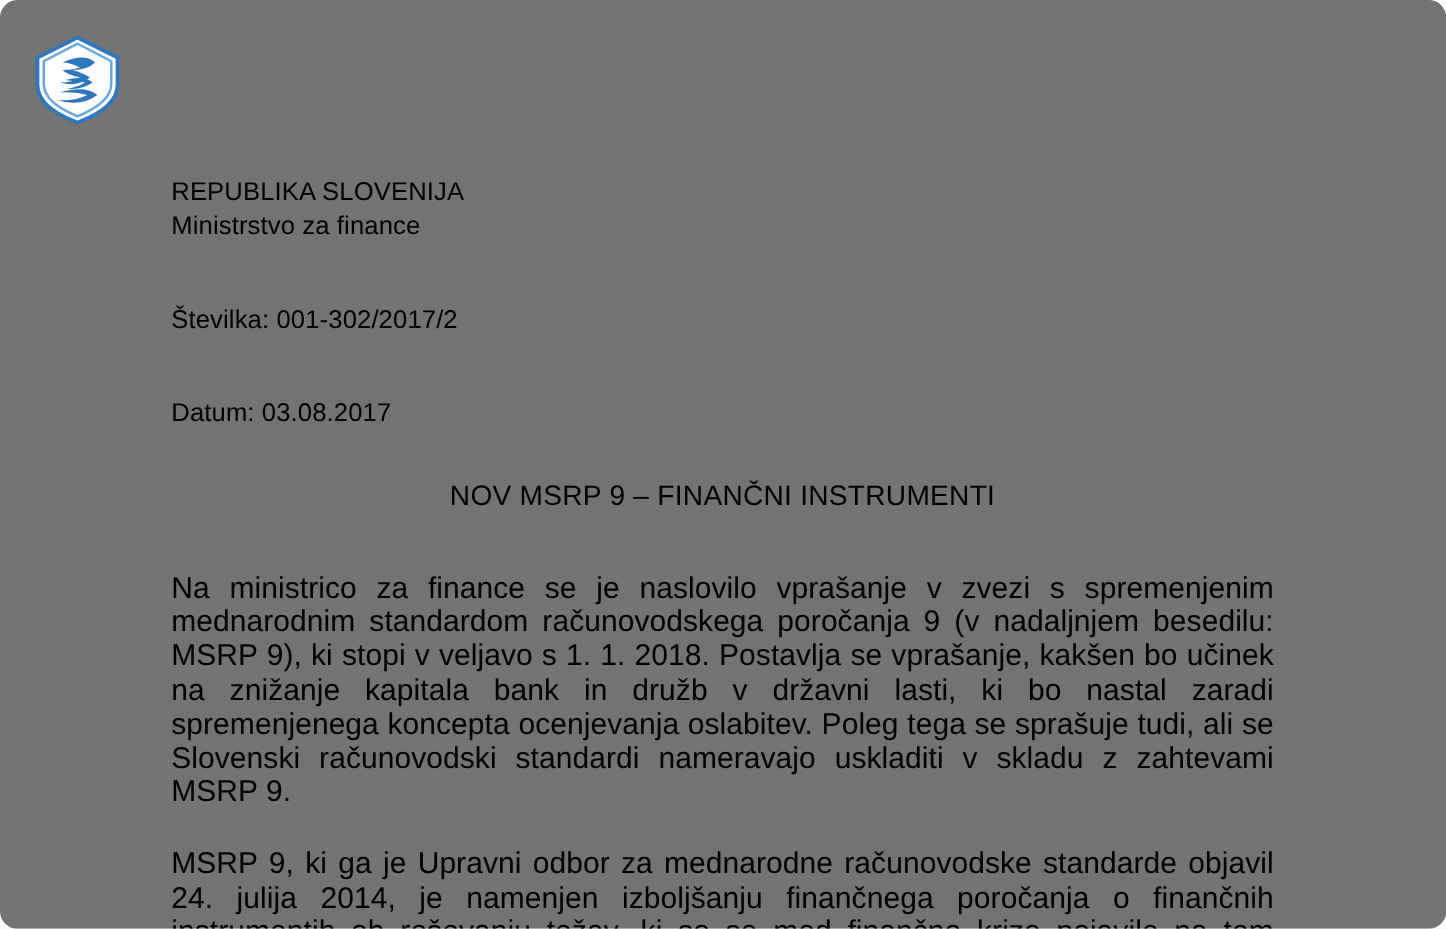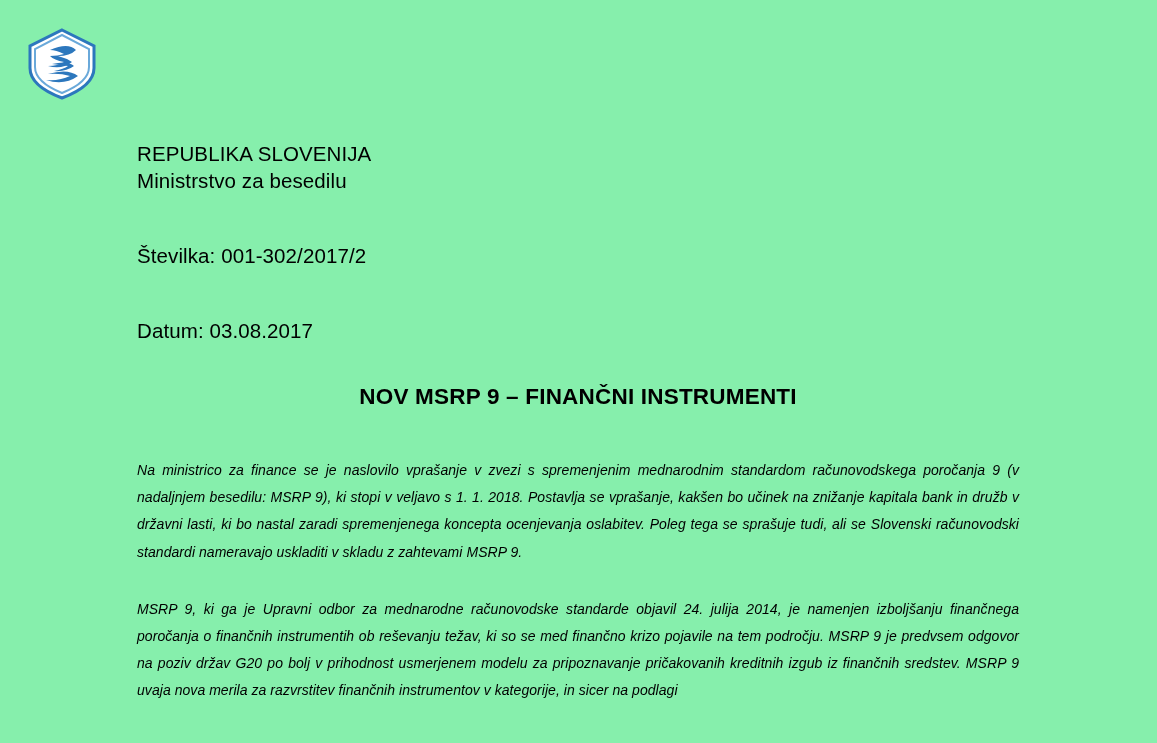--- a/index.html
+++ b/index.html
@@ -8,22 +8,23 @@
     background: #ffffff;
   }
   body {
     font-family: "Liberation Sans", sans-serif;
     color: #000000;
   }
   .page {
     position: relative;
     width: 1157px;
     height: 743px;
-    background: #86efac;
+    background: #737373;
     overflow: hidden;
+    border-radius: 14px;
   }
   .logo {
     position: absolute;
     left: 22px;
     top: 28px;
     width: 80px;
     height: 72px;
   }
   .doc-body {
     position: absolute;
@@ -42,31 +43,30 @@
   .meta-line {
     font-size: 20.5px;
     line-height: 27px;
     letter-spacing: 0.1px;
     margin-top: 48px;
   }
   .doc-title {
     margin-top: 40px;
     text-align: center;
     font-size: 22.5px;
-    font-weight: bold;
+    font-weight: normal;
     letter-spacing: 0.2px;
   }
   .para {
     margin-top: 30px;
-    font-size: 14px;
+    font-size: 24px;
     line-height: 27.2px;
     text-align: justify;
     text-justify: inter-word;
     letter-spacing: 0.05px;
-    font-style: italic;
   }
   .para.first {
     margin-top: 47px;
   }
   .para:last-child {
     margin-bottom: 12px;
   }
 </style>
 </head>
 <body>
@@ -82,21 +82,21 @@
                  q10 0 16 -4 q-10 -2 -14 -6 q8 0 14 -2 q-8 -4 -14 -4 z" fill="#2c77bd"></path>
         <path d="M30 36 q16 -4 22 2 q-8 6 -20 5 q10 -2 14 -5 q-8 -1 -16 -2 z" fill="#2c77bd"></path>
         <path d="M26 46 q20 -6 30 2 q-14 10 -32 4 q14 1 24 -4 q-10 -3 -22 -2 z" fill="#2c77bd"></path>
       </g>
     </svg>
   </div>
 
   <div class="doc-body">
 
     <div class="org-line">REPUBLIKA SLOVENIJA</div>
-    <div class="org-line">Ministrstvo za besedilu</div>
+    <div class="org-line">Ministrstvo za finance</div>
 
     <div class="meta-block">
       <div class="meta-line">Številka: 001-302/2017/2</div>
       <div class="meta-line">Datum: 03.08.2017</div>
     </div>
 
     <div class="doc-title">NOV MSRP 9 – FINANČNI INSTRUMENTI</div>
 
     <p class="para first">Na ministrico za finance se je naslovilo vprašanje v zvezi s spremenjenim mednarodnim standardom računovodskega poročanja 9 (v nadaljnjem besedilu: MSRP 9), ki stopi v veljavo s 1. 1. 2018. Postavlja se vprašanje, kakšen bo učinek na znižanje kapitala bank in družb v državni lasti, ki bo nastal zaradi spremenjenega koncepta ocenjevanja oslabitev. Poleg tega se sprašuje tudi, ali se Slovenski računovodski standardi nameravajo uskladiti v skladu z zahtevami MSRP 9.</p>
     <p class="para">MSRP 9, ki ga je Upravni odbor za mednarodne računovodske standarde objavil 24. julija 2014, je namenjen izboljšanju finančnega poročanja o finančnih instrumentih ob reševanju težav, ki so se med finančno krizo pojavile na tem področju. MSRP 9 je predvsem odgovor na poziv držav G20 po bolj v prihodnost usmerjenem modelu za pripoznavanje pričakovanih kreditnih izgub iz finančnih sredstev. MSRP 9 uvaja nova merila za razvrstitev finančnih instrumentov v kategorije, in sicer na podlagi</p>

